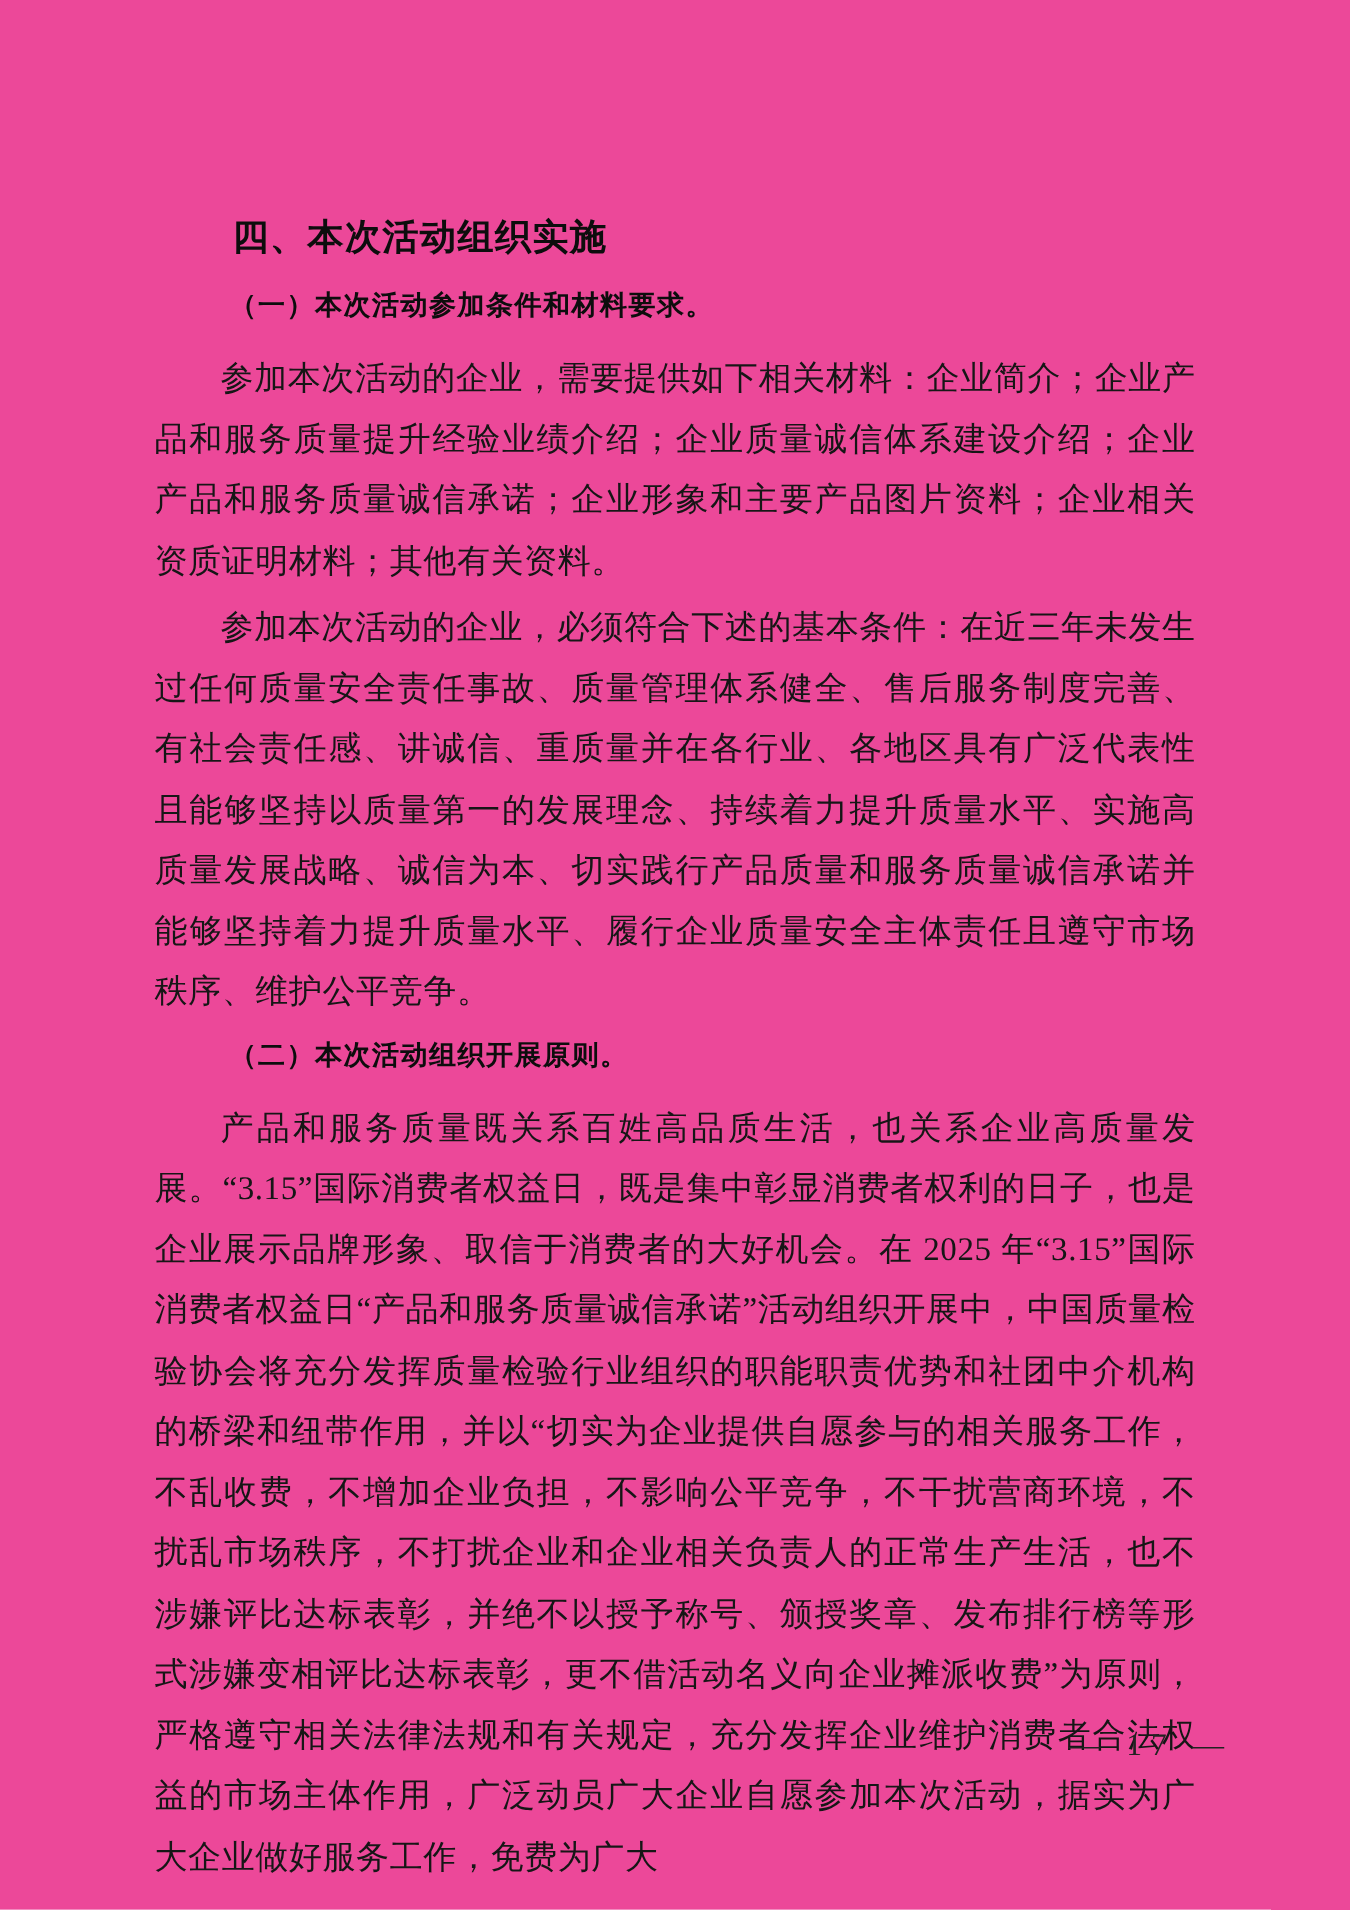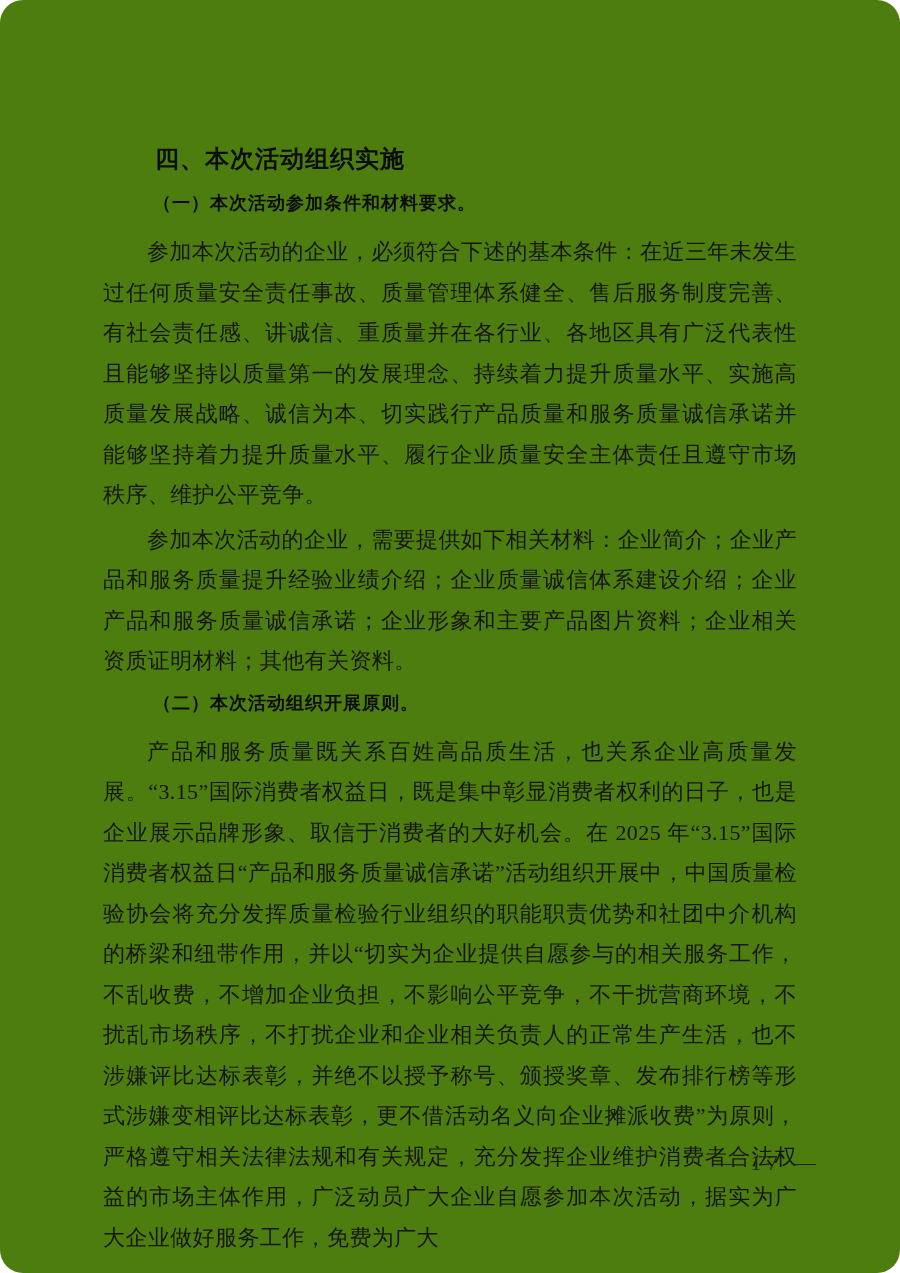--- a/index.html
+++ b/index.html
@@ -11,22 +11,21 @@
     width: 900px;
     height: 1273px;
     position: relative;
     overflow: hidden;
     font-family: "Liberation Serif", "DejaVu Serif", serif;
     color: #1a1a1a;
   }
   .page {
     position: absolute;
     inset: 0;
-    background: #4d7c0f;
-    border-radius: 23px;
+    background: #ec4899;
   }
   .doc {
     position: absolute;
     left: 103px;
     top: 142px;
     width: 694px;
   }
   .section-heading {
     font-family: "Liberation Sans", "DejaVu Sans", sans-serif;
     font-size: 24px;
@@ -71,23 +70,23 @@
 </head>
 <body>
 
 <div class="page">
   <div class="doc">
 
     <h1 class="section-heading">四、本次活动组织实施</h1>
 
     <h2 class="sub-heading">（一）本次活动参加条件和材料要求。</h2>
 
+    <p class="body-para">参加本次活动的企业，需要提供如下相关材料：企业简介；企业产品和服务质量提升经验业绩介绍；企业质量诚信体系建设介绍；企业产品和服务质量诚信承诺；企业形象和主要产品图片资料；企业相关资质证明材料；其他有关资料。</p>
+
     <p class="body-para">参加本次活动的企业，必须符合下述的基本条件：在近三年未发生过任何质量安全责任事故、质量管理体系健全、售后服务制度完善、有社会责任感、讲诚信、重质量并在各行业、各地区具有广泛代表性且能够坚持以质量第一的发展理念、持续着力提升质量水平、实施高质量发展战略、诚信为本、切实践行产品质量和服务质量诚信承诺并能够坚持着力提升质量水平、履行企业质量安全主体责任且遵守市场秩序、维护公平竞争。</p>
-
-    <p class="body-para">参加本次活动的企业，需要提供如下相关材料：企业简介；企业产品和服务质量提升经验业绩介绍；企业质量诚信体系建设介绍；企业产品和服务质量诚信承诺；企业形象和主要产品图片资料；企业相关资质证明材料；其他有关资料。</p>
 
     <h2 class="sub-heading">（二）本次活动组织开展原则。</h2>
 
     <p class="body-para">产品和服务质量既关系百姓高品质生活，也关系企业高质量发展。“3.15”国际消费者权益日，既是集中彰显消费者权利的日子，也是企业展示品牌形象、取信于消费者的大好机会。在 2025 年“3.15”国际消费者权益日“产品和服务质量诚信承诺”活动组织开展中，中国质量检验协会将充分发挥质量检验行业组织的职能职责优势和社团中介机构的桥梁和纽带作用，并以“切实为企业提供自愿参与的相关服务工作，不乱收费，不增加企业负担，不影响公平竞争，不干扰营商环境，不扰乱市场秩序，不打扰企业和企业相关负责人的正常生产生活，也不涉嫌评比达标表彰，并绝不以授予称号、颁授奖章、发布排行榜等形式涉嫌变相评比达标表彰，更不借活动名义向企业摊派收费”为原则，严格遵守相关法律法规和有关规定，充分发挥企业维护消费者合法权益的市场主体作用，广泛动员广大企业自愿参加本次活动，据实为广大企业做好服务工作，免费为广大</p>
 
   </div>
 
   <div class="page-number">— 17 —</div>
 </div>
 

